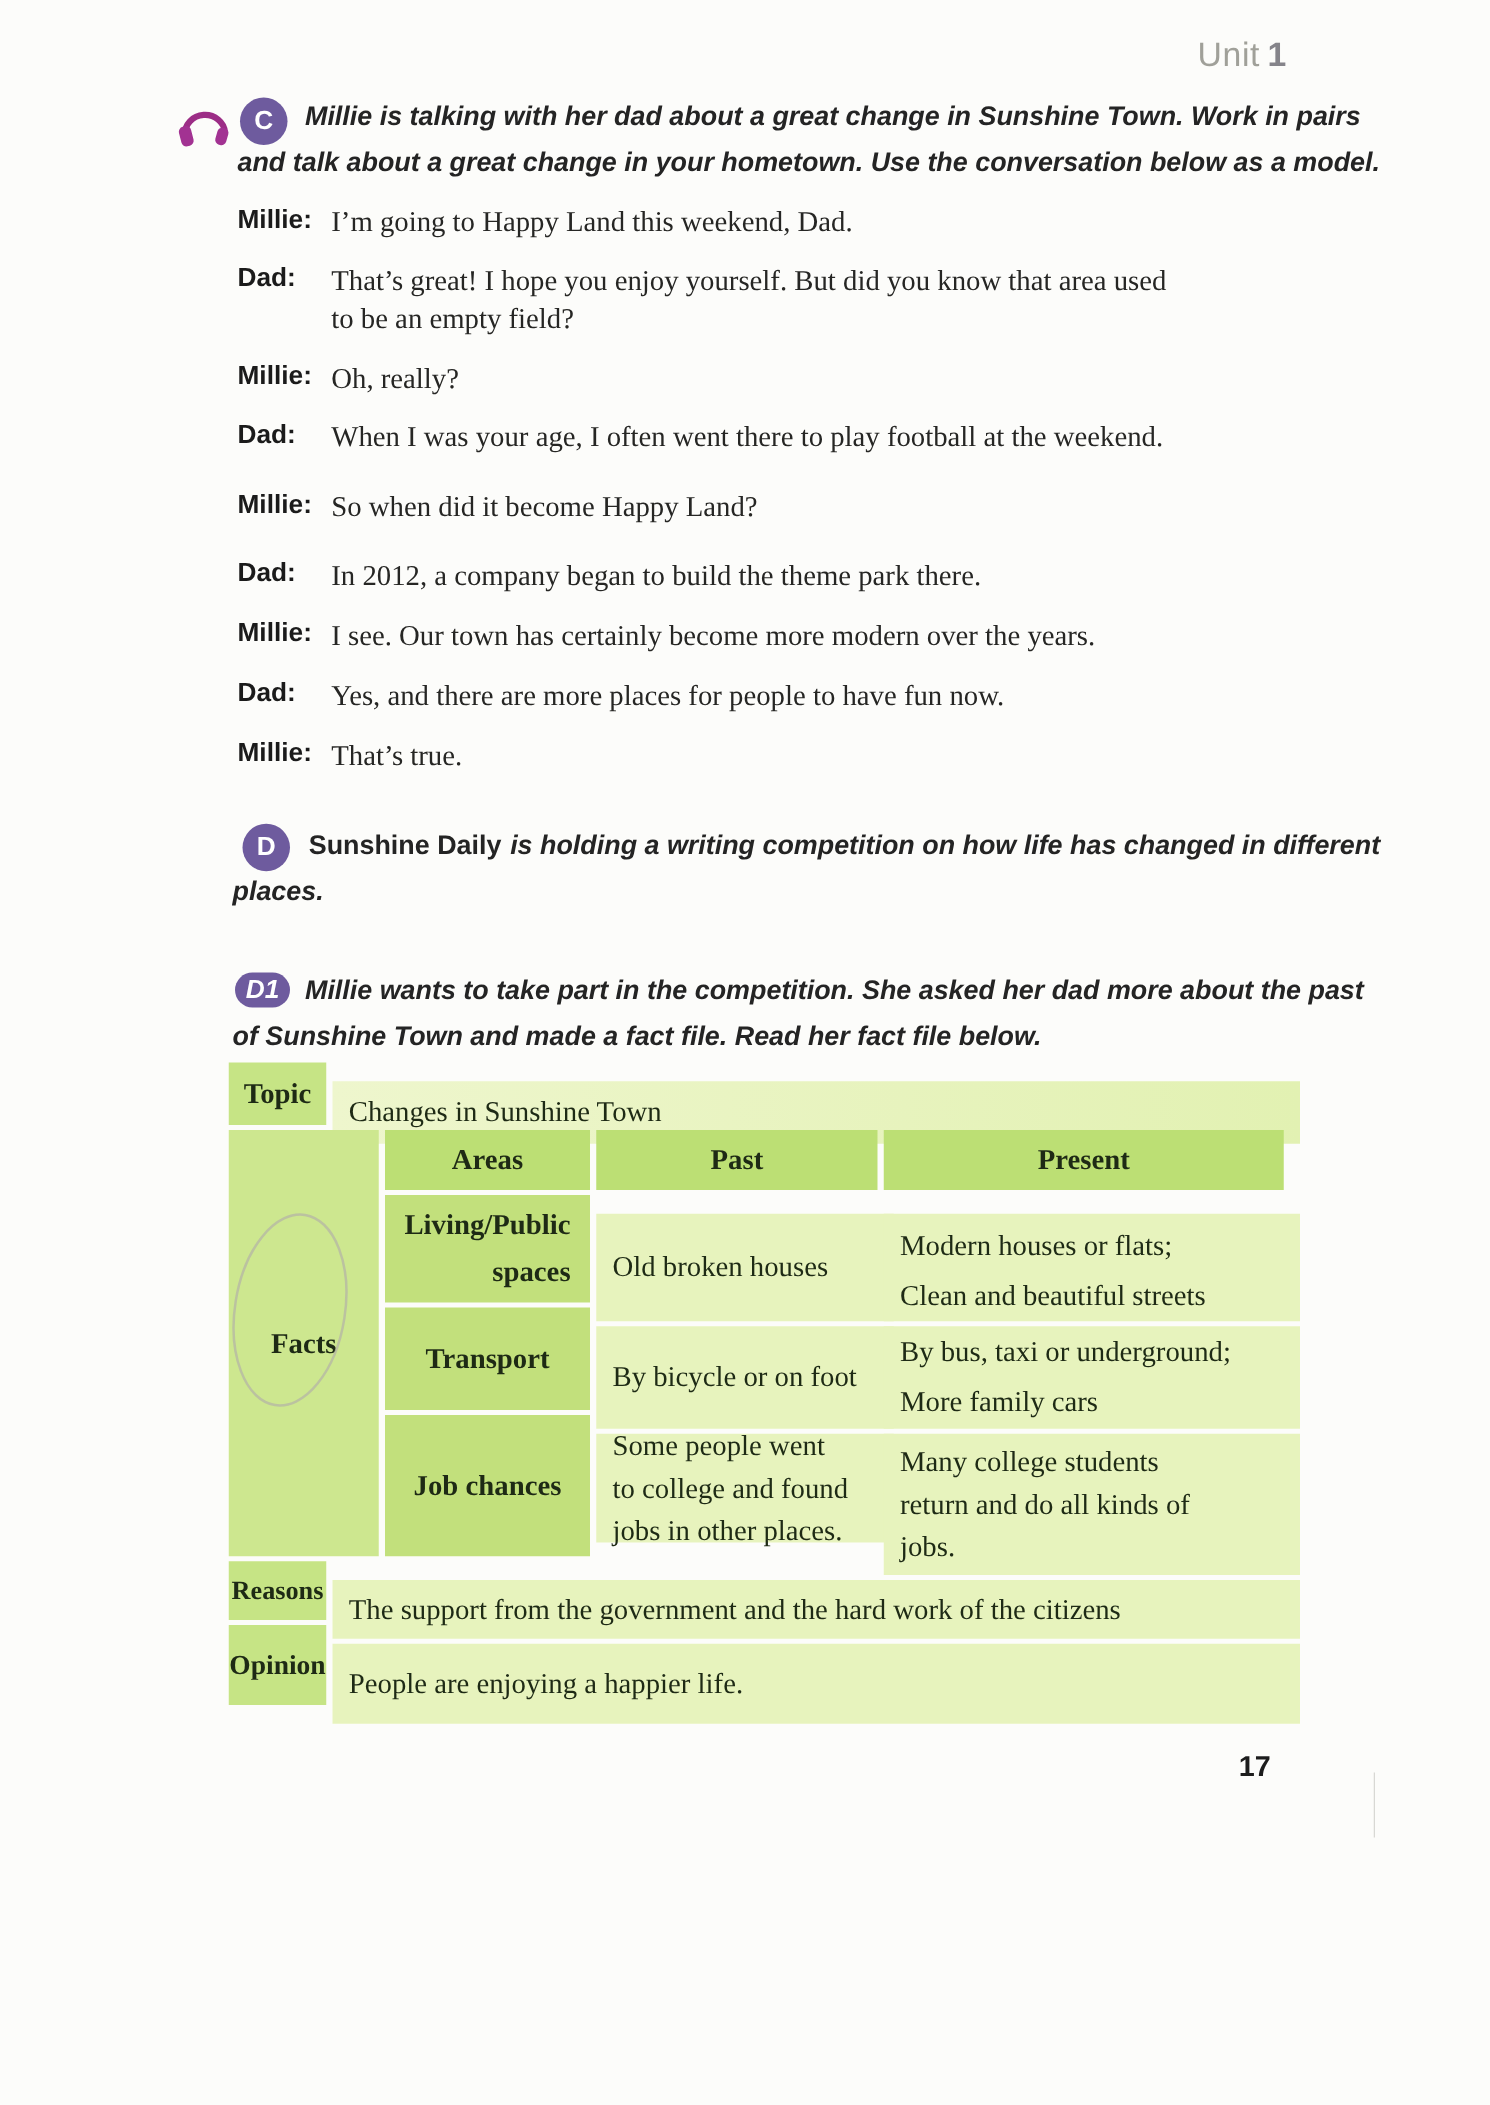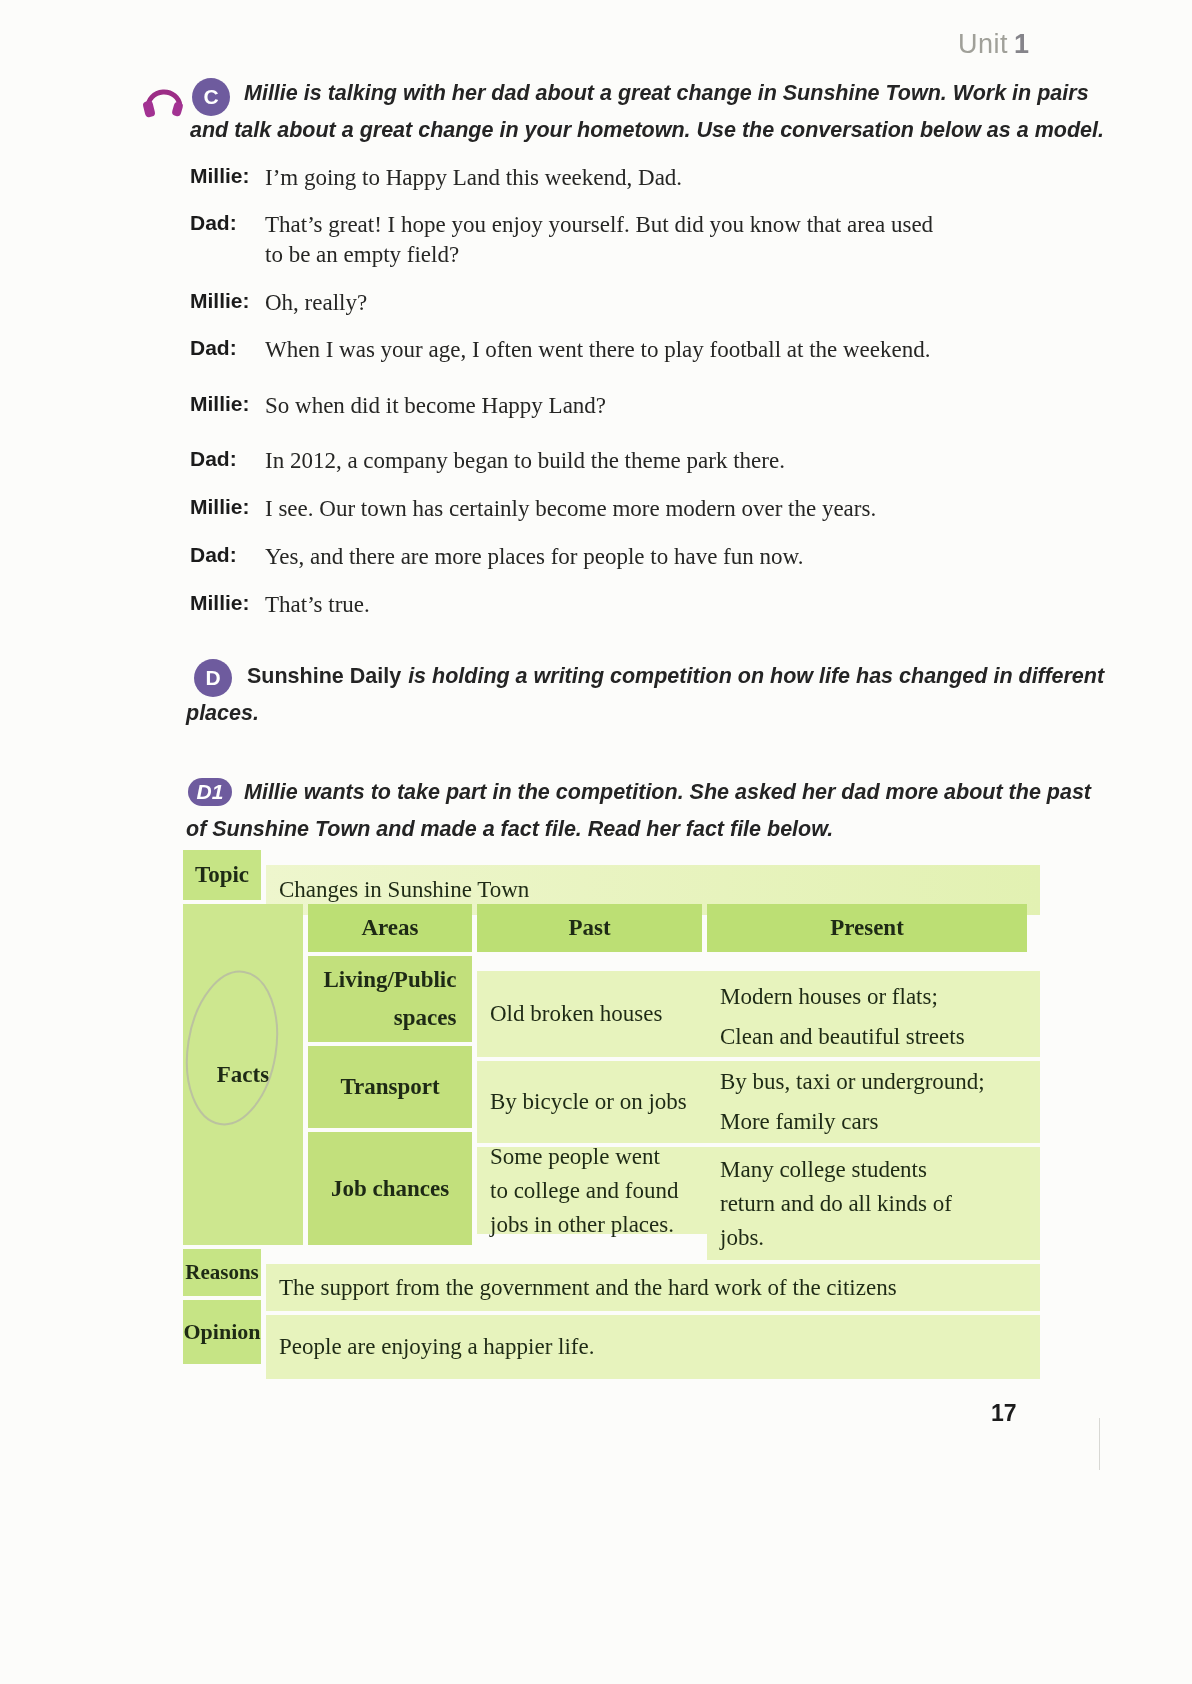--- a/index.html
+++ b/index.html
@@ -156,21 +156,21 @@
       </div>
   </div>
 
   <div class="cell label lbl-area" style="left:308px;top:1046px;width:164px;height:82px;">
     <div>
         <div>Transport</div>
       </div>
   </div>
   <div class="cell content cnt lh40 nowrap" style="left:477px;top:1046px;width:225px;height:82px;">
     <div>
-        <div>By bicycle or on jobs</div>
+        <div>By bicycle or on foot</div>
       </div>
   </div>
   <div class="cell content cnt lh40 nowrap" style="left:707px;top:1046px;width:320px;height:82px;">
     <div>
         <div>By bus, taxi or underground;</div>
          <div>More family cars</div>
       </div>
   </div>
 
   <div class="cell label lbl-area" style="left:308px;top:1132px;width:164px;height:113px;">

